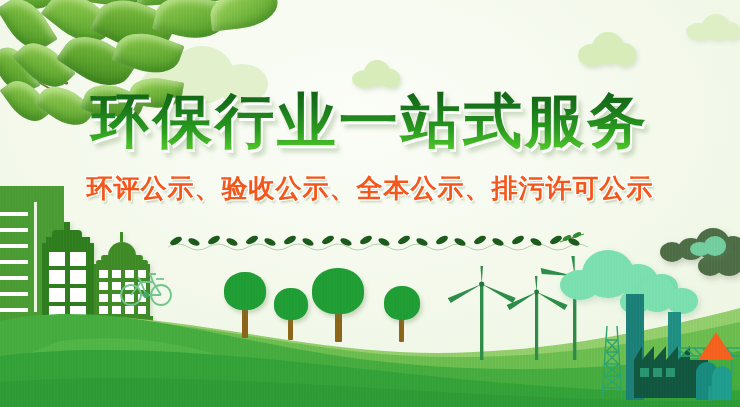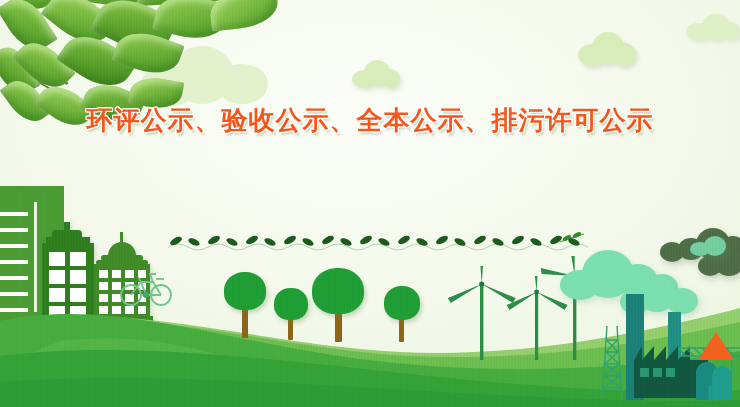--- a/index.html
+++ b/index.html
@@ -53,21 +53,21 @@
     letter-spacing:3px;
     background:linear-gradient(180deg,#0f5f10 0%,#17721a 28%,#2a9b1f 62%,#4fc52b 88%,#63d732 100%);
     -webkit-background-clip:text;
     background-clip:text;
     color:transparent;
     -webkit-text-fill-color:transparent;
     filter:drop-shadow(2px 3px 0px #ffffff) drop-shadow(3px 4px 2px rgba(110,150,90,.30));
     white-space:nowrap;
   }
   .sub-title {
-    margin-top:19px;
+    margin-top:13px;
     font-family:"DejaVu Sans", sans-serif;
     font-weight:bold;
     font-size:26px;
     line-height:34px;
     letter-spacing:1px;
     color:#f4571b;
     text-shadow:
        1px 0 0 #fff, -1px 0 0 #fff, 0 1px 0 #fff, 0 -1px 0 #fff,
        1px 1px 0 #fff, -1px 1px 0 #fff, 1px -1px 0 #fff, -1px -1px 0 #fff,
        2px 3px 2px rgba(120,150,95,.35);
@@ -176,20 +176,21 @@
     <div class="leaf" style="left:74px;  top:58px;  width:70px; height:42px; background:linear-gradient(155deg,#84c744,#347c17); transform:rotate(34deg);"></div>
     <div class="leaf" style="left:128px; top:52px;  width:64px; height:38px; background:linear-gradient(155deg,#96d152,#3f8e1e); transform:rotate(20deg);"></div>
 
     <div class="leaf" style="left:14px;  top:104px; width:48px; height:30px; background:linear-gradient(140deg,#9ad352,#3f8e1f); transform:rotate(54deg);"></div>
     <div class="leaf" style="left:50px;  top:108px; width:54px; height:32px; background:linear-gradient(150deg,#a5d85e,#479622); transform:rotate(36deg);"></div>
     <div class="leaf" style="left:96px;  top:104px; width:58px; height:34px; background:linear-gradient(155deg,#8ecc4c,#3a861b); transform:rotate(22deg);"></div>
     <div class="leaf" style="left:142px; top:96px;  width:52px; height:30px; background:linear-gradient(155deg,#9fd558,#43921f); transform:rotate(10deg);"></div>
   </div>
 
   <div class="title-block">
+    <div class="main-title">环保行业一站式服务</div>
     <div class="sub-title">环评公示、验收公示、全本公示、排污许可公示</div>
   </div>
 
   <svg class="vine" viewBox="0 0 420 20" preserveAspectRatio="none">
     <g stroke="#b9cfb0" stroke-width="1" fill="none">
       <path d="M0 13 q10 -6 20 0 q10 6 20 0 q10 -6 20 0 q10 6 20 0 q10 -6 20 0 q10 6 20 0
                q10 -6 20 0 q10 6 20 0 q10 -6 20 0 q10 6 20 0 q10 -6 20 0 q10 6 20 0
                q10 -6 20 0 q10 6 20 0 q10 -6 20 0 q10 6 20 0 q10 -6 20 0 q10 6 20 0
                q10 -6 20 0 q10 6 20 0 q10 -6 20 0"></path>
     </g>

